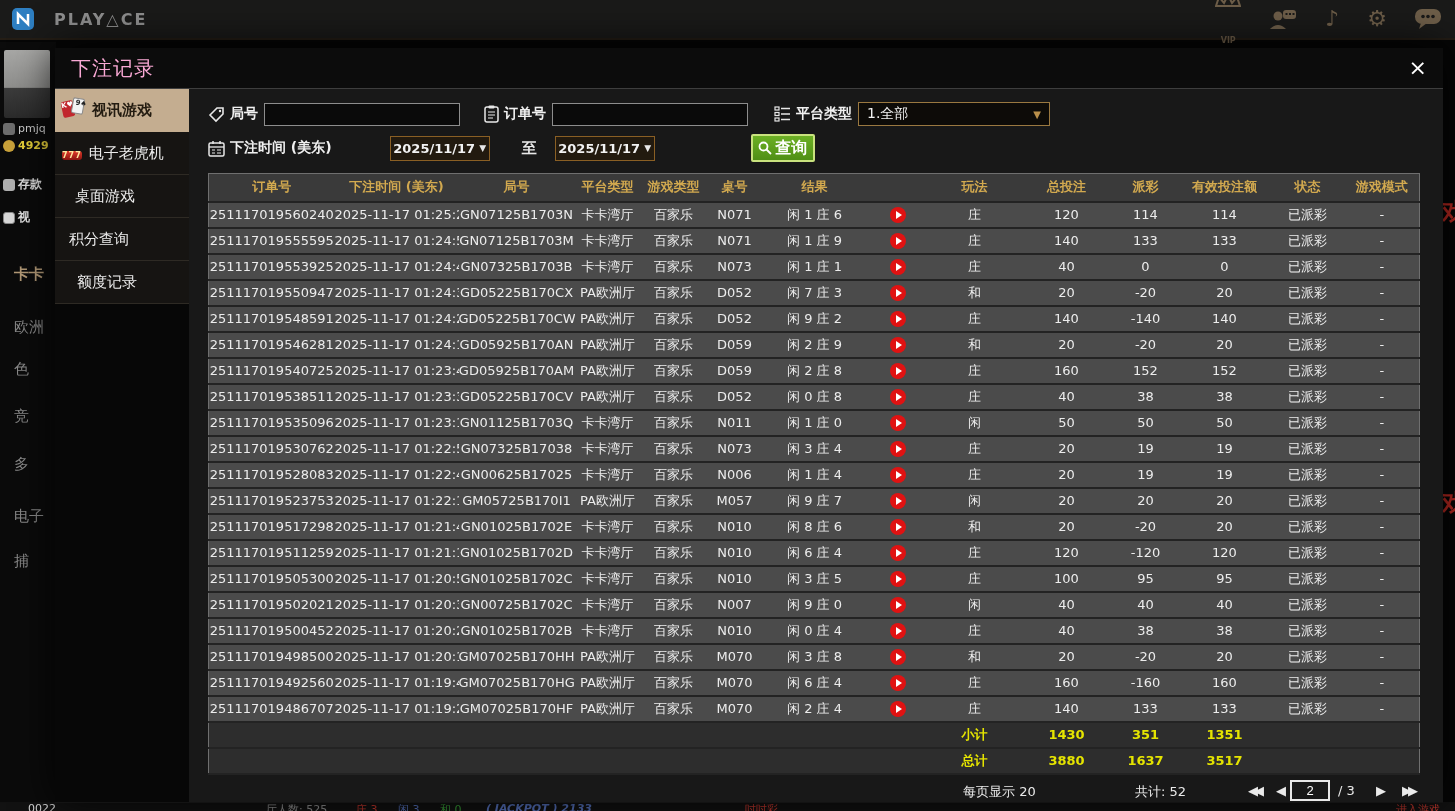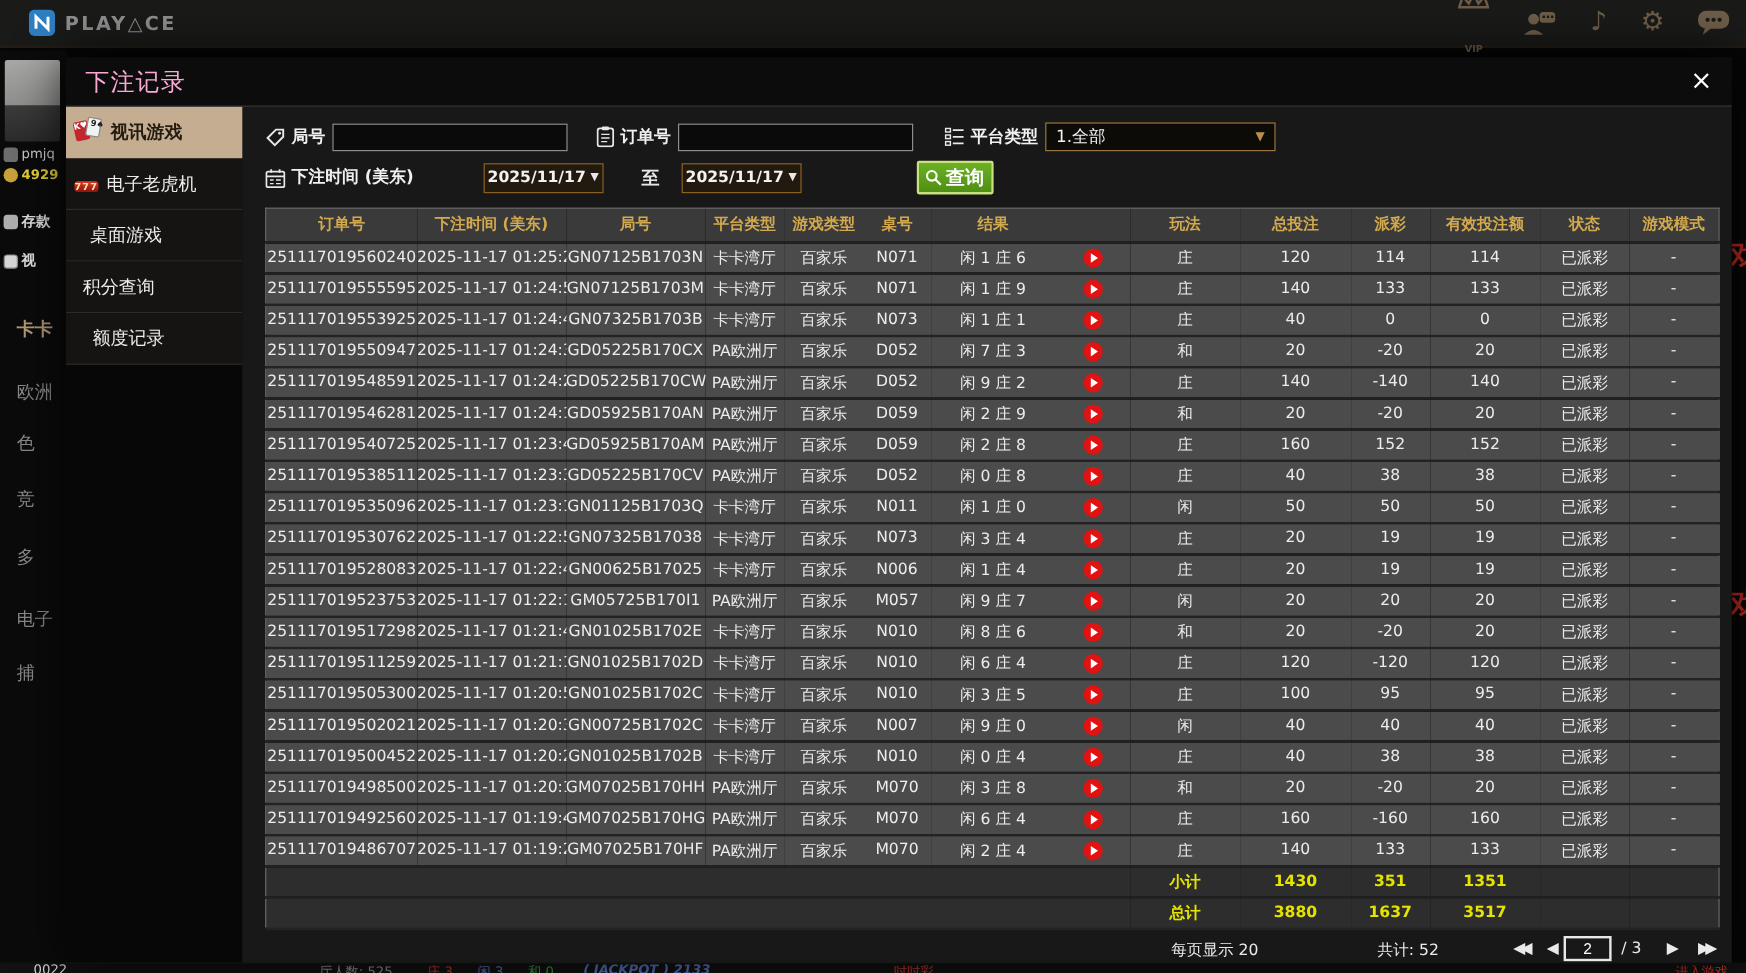--- a/index.html
+++ b/index.html
@@ -3,21 +3,21 @@
 <meta charset="utf-8">
 <style>
   * { margin:0; padding:0; box-sizing:border-box; }
   html,body { width:1455px; height:811px; overflow:hidden; background:#060606;
     font-family:"DejaVu Sans","Liberation Sans",sans-serif; }
   body { position:relative; color:#e8e8e8; }
 
   
   .topbar { position:absolute; top:0; left:0; right:0; height:40px; background:#1a1a19;
     border-bottom:2px solid #241d15; display:flex; align-items:center; }
-  .logo { display:flex; align-items:center; gap:8px; margin-left:24px; }
+  .logo { display:flex; align-items:center; gap:20px; margin-left:12px; }
   .logo-text { color:#8f8f8f; font-weight:bold; font-size:16px; letter-spacing:2px; }
   .topbar-icons { margin-left:auto; margin-right:14px; display:flex; gap:28px; align-items:center; color:#6e5e49; }
   .tb-ic { display:flex; flex-direction:column; align-items:center; line-height:1; cursor:pointer;gap:28px; }
   .tb-ic svg { display:block; }
   .vip-label { font-size:8px; font-weight:bold; color:#6e5e49; margin-top:1px; }
   .glyph-ic { font-size:22px; color:#6e5e49; }
 
   
   .left-col { position:absolute; top:42px; left:0; width:56px; bottom:0; background:#0b0b0b; overflow:hidden; }
   .avatar { width:46px; height:68px; margin:8px 0 0 4px; border-radius:2px;
@@ -63,21 +63,21 @@
     background-image:radial-gradient(circle at 30% 30%, #fff 1.6px, transparent 1.8px),
                      radial-gradient(circle at 70% 70%, #fff 1.6px, transparent 1.8px),
                      radial-gradient(circle at 70% 30%, #fff 1.6px, transparent 1.8px); }
   .ic-gem { width:21px; height:15px; flex:none; background:linear-gradient(180deg,#f2d23a,#caa214);
     clip-path:polygon(20% 0,80% 0,100% 33%,50% 100%,0 33%); }
   .ic-doc { width:14px; height:17px; flex:none; margin:0 4px; background:#e8a23c; border-radius:2px;
     background-image:repeating-linear-gradient(180deg, transparent 0 3px, rgba(255,255,255,.85) 3px 4.5px);
     background-size:8px 14px; background-position:3px 2px; background-repeat:no-repeat; }
 
   
-  .content { flex:1; background:#181818; padding:12px 10px 0 19px; position:relative; }
+  .content { flex:1; background:#181818; padding:12px 23px 0 19px; position:relative; }
   .filter-row { display:flex; align-items:center; height:26px; }
   .f-label { font-weight:bold; font-size:14px; color:#f0f0f0; margin:0 6px 0 5px; white-space:nowrap; }
   .f-input { width:196px; height:23px; background:#0a0a0a; border:1px solid #8d8d8d; color:#e8e8e8;
     font-size:13px; padding:0 6px; }
   .f-select { width:192px; height:24px; background:#0d0b08; border:1px solid #9a7840; display:flex; align-items:center;
     padding:0 8px; font-size:14px; color:#f0f0f0; cursor:pointer; }
   .f-select .arrow { margin-left:auto; color:#b98f4a; font-size:10px; }
   .date-box { width:100px; height:25px; background:#221a0f; border:1px solid #8a5f24; display:flex; align-items:center;
     justify-content:center; gap:4px; font-size:13px; font-weight:bold; color:#f2f2f2; cursor:pointer; }
   .date-box .arrow { font-size:9px; color:#e8e8e8; }

